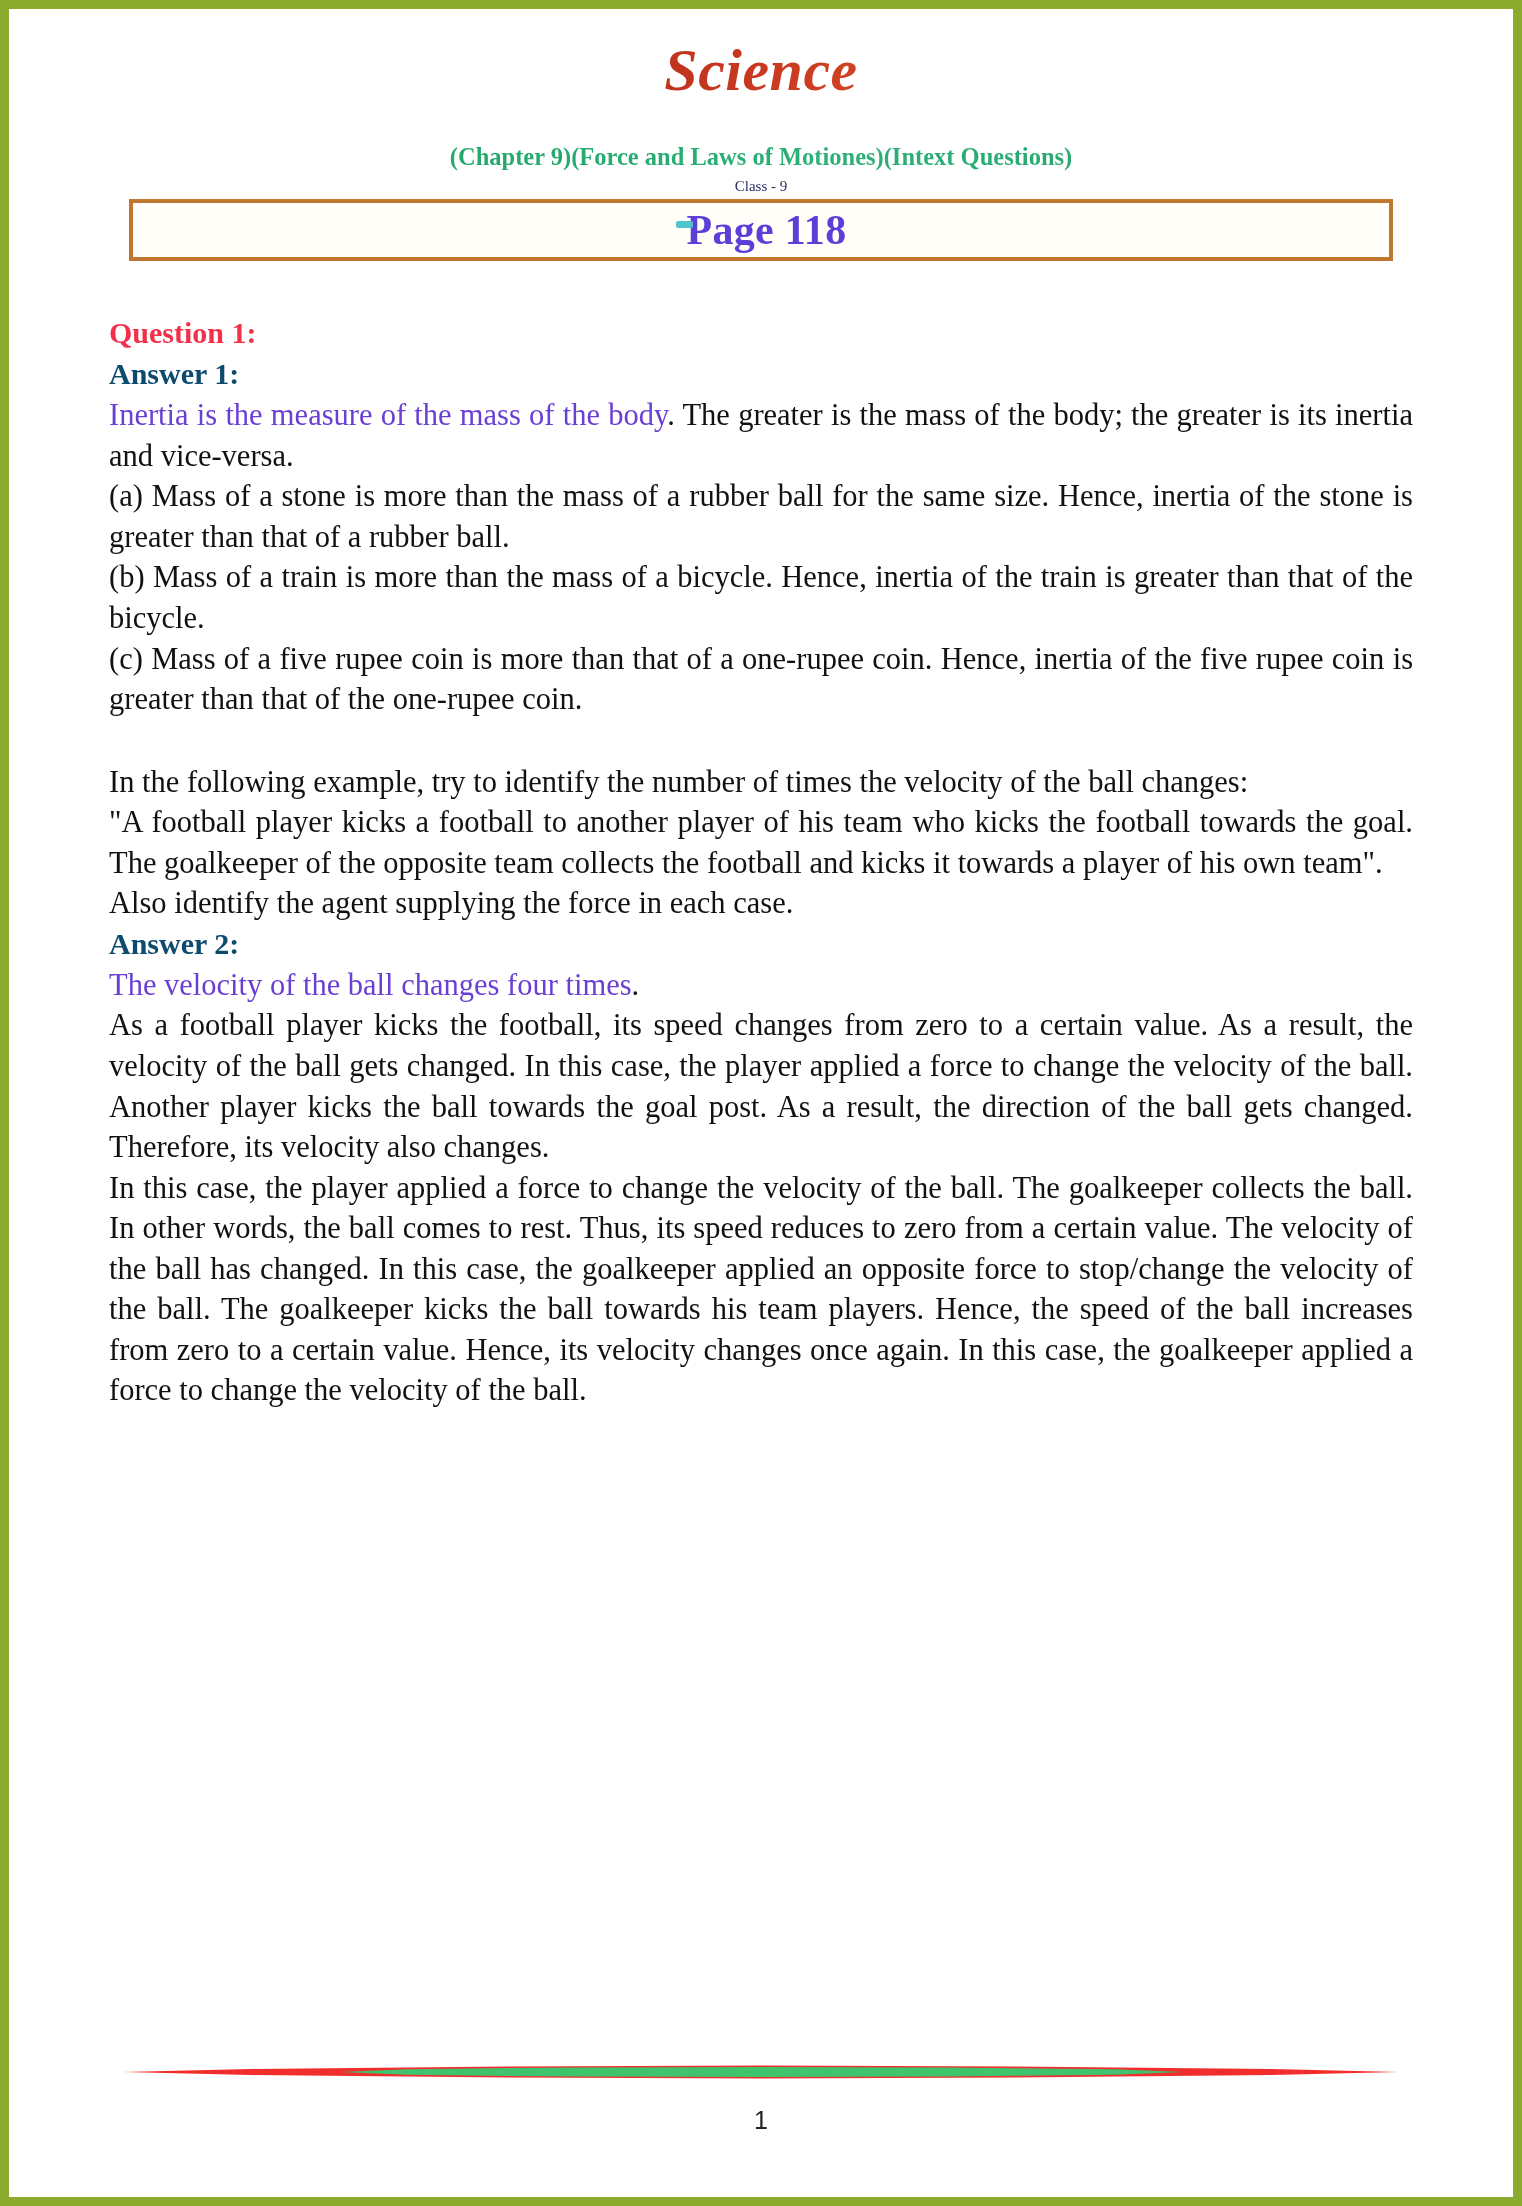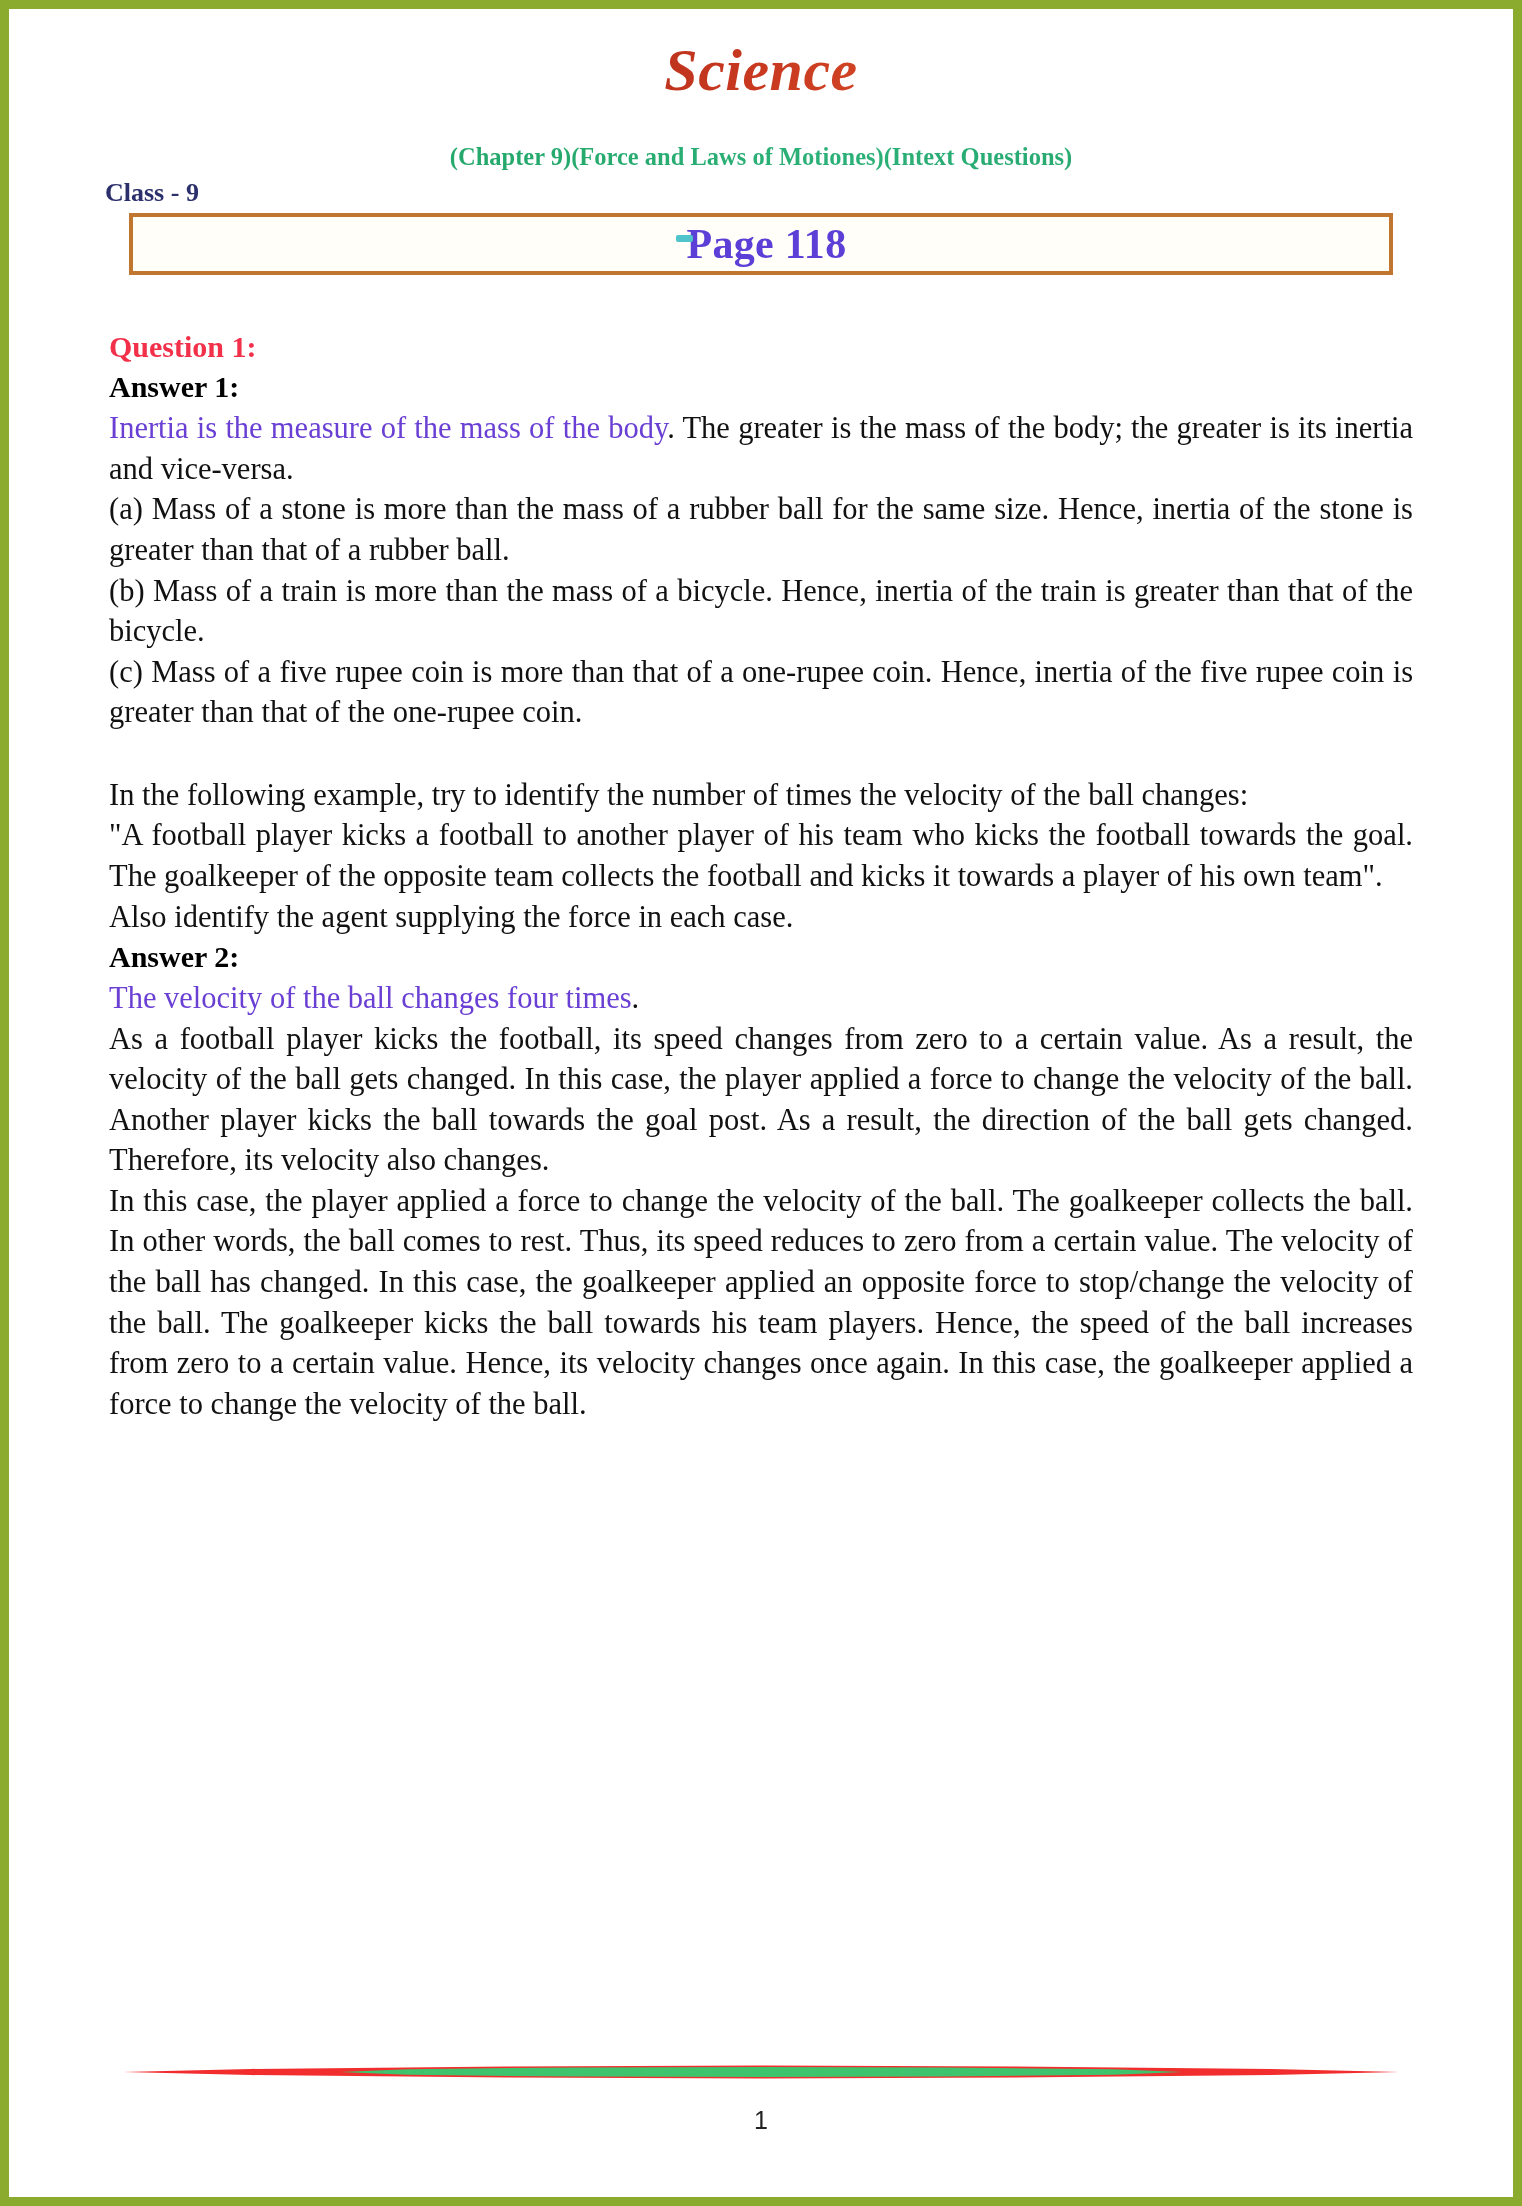--- a/index.html
+++ b/index.html
@@ -64,22 +64,23 @@
     line-height: 1.2;
     margin: 40px 0 0 0;
     background: linear-gradient(95deg,#2fae72 0%, #24a86b 30%, #2bb077 55%, #27a86f 80%, #2aa46d 100%);
     -webkit-background-clip: text;
     background-clip: text;
     color: transparent;
     -webkit-text-fill-color: transparent;
   }
 
   .classline {
-    font-weight: bold;
-    font-size: 26px;
+    text-align: center;
+    font-weight: normal;
+    font-size: 15px;
     line-height: 1.2;
     margin: 6px 0 0 0;
     color: #2b2f6b;
   }
 
   
   .pagebox {
     box-sizing: border-box;
     margin: 4px 24px 0 24px;
     border: 4px solid #c1762f;
@@ -117,21 +118,21 @@
     color: #111111;
   }
 
   .qhead {
     color: #f2304a;
     font-weight: bold;
     font-size: 30px;
     margin: 0 0 1px 0;
   }
   .ahead {
-    color: #000000;
+    color: #0c4a6e;
     font-weight: bold;
     font-size: 30px;
     margin: 0 0 1px 0;
   }
   .highlight { color: #6a3fd4; }
 
   p.body {
     margin: 0;
     text-align: justify;
     text-justify: inter-word;

